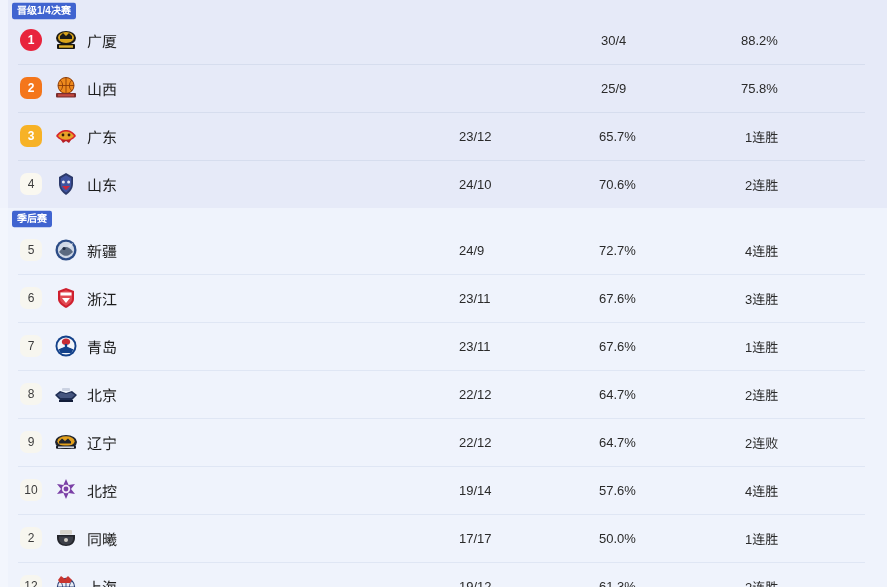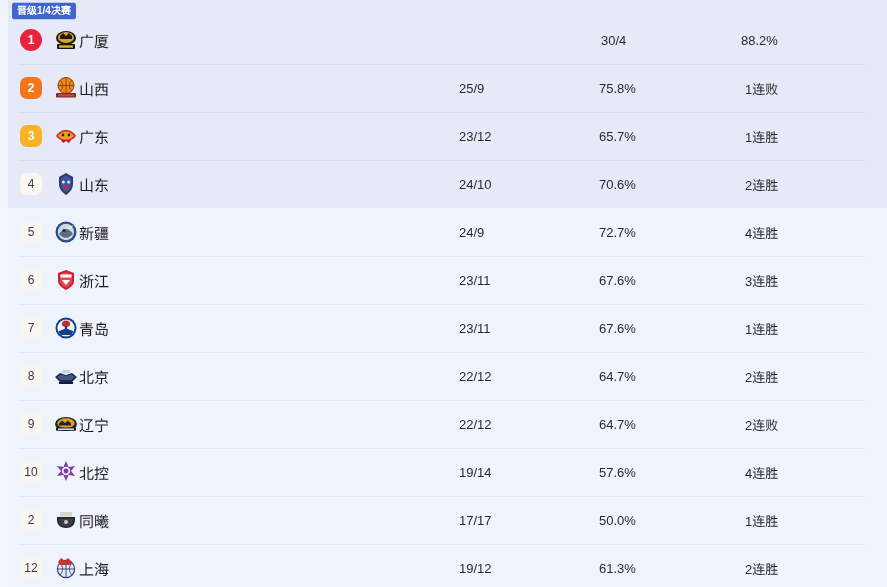--- a/index.html
+++ b/index.html
@@ -107,20 +107,21 @@
   .logo {
     width: 26px;
     height: 26px;
     margin-left: 11px;
     flex: 0 0 26px;
     position: relative;
   }
   .logo svg { display: block; width: 26px; height: 26px; }
 
   .team {
+    margin-left: 8px;
     font-size: 15px;
     color: #1d1d1d;
     white-space: nowrap;
     flex: 0 0 auto;
   }
 
   .spacer { flex: 1 1 auto; }
 
   .col {
     font-size: 13px;
@@ -162,21 +163,20 @@
             <circle cx="13" cy="10.5" r="8" fill="none" stroke="#8c3c08" stroke-width="1"></circle>
             <path d="M5 10.5h16M13 2.5v16M7 5c3.5 3 3.5 8 0 11M19 5c-3.5 3-3.5 8 0 11" stroke="#8c3c08" stroke-width=".9" fill="none"></path>
             <rect x="3" y="18" width="20" height="4.6" rx="1" fill="#7b2d2d"></rect>
             <rect x="5" y="19.2" width="16" height="2.2" fill="#c4493f"></rect>
           </svg>
         </div>
         <div class="team">山西</div>
         <div class="spacer"></div>
         <div class="col col-record">25/9</div>
         <div class="col col-pct">75.8%</div>
-        <div class="col col-streak">1连败</div>
       </div>
       <div class="row">
         <div class="rank r3">3</div>
         <div class="logo">
           <svg viewBox="0 0 26 26">
             <path d="M3 13c3-5 7-6 10-6s7 1 10 6c-3 4-7 5-10 5s-7-1-10-5z" fill="#d8262c"></path>
             <path d="M5 13c2.5-3.5 5.5-4.4 8-4.4s5.5.9 8 4.4c-2.5 3-5.5 3.7-8 3.7s-5.5-.7-8-3.7z" fill="#e8a327"></path>
             <circle cx="10" cy="12" r="1.4" fill="#3a1c0a"></circle>
             <circle cx="16" cy="12" r="1.4" fill="#3a1c0a"></circle>
             <path d="M8 17l2 3 3-2 3 2 2-3z" fill="#b81f25"></path>
@@ -200,20 +200,21 @@
           </svg>
         </div>
         <div class="team">山东</div>
         <div class="spacer"></div>
         <div class="col col-record">24/10</div>
         <div class="col col-pct">70.6%</div>
         <div class="col col-streak">2连胜</div>
       </div>
     </div>
     <div class="section playoff">
+      <div class="badge-row"><span class="tag">季后赛</span></div>
       <div class="row">
         <div class="rank plain">5</div>
         <div class="logo">
           <svg viewBox="0 0 26 26">
             <circle cx="13" cy="13" r="10.5" fill="#2c4c86"></circle>
             <circle cx="13" cy="13" r="8.2" fill="#cfd8e6"></circle>
             <path d="M6 15c3-4 5-5 7-5s5 1.5 7 5c-3 3-5 3.8-7 3.8S9 18 6 15z" fill="#5b6a80"></path>
             <circle cx="11" cy="11.5" r="1.6" fill="#1d2a40"></circle>
             <path d="M14 9l6-3-2 4z" fill="#e3e7ef"></path>
           </svg>

